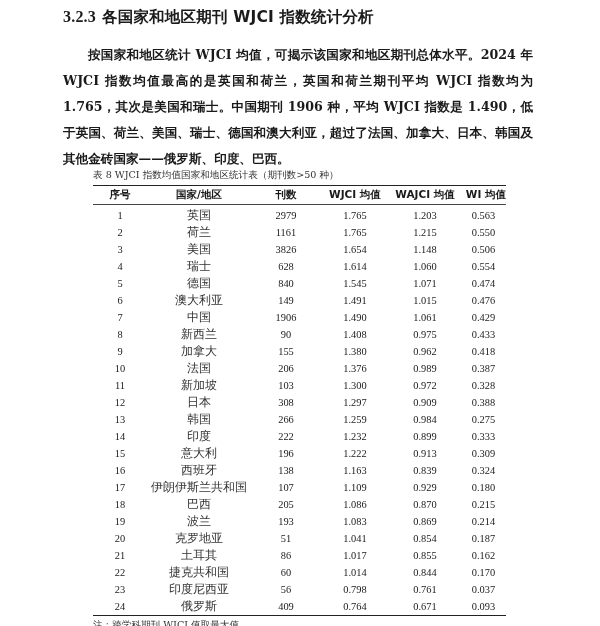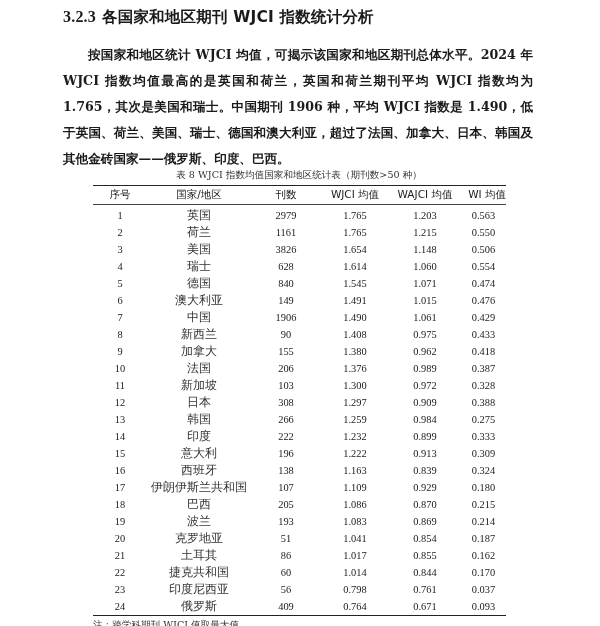--- a/index.html
+++ b/index.html
@@ -3,24 +3,24 @@
 <meta charset="utf-8">
 <style>
   html, body { margin:0; padding:0; background:#ffffff; }
   body { width:600px; height:626px; position:relative; overflow:hidden; color:#1a1a1a;
          font-family:"DejaVu Serif", "Liberation Serif", serif; }
   .heading { position:absolute; left:63px; top:7px; font-size:15.5px; font-weight:bold;
              font-family:"DejaVu Sans", "Liberation Sans", sans-serif; letter-spacing:0.2px; white-space:nowrap; }
   .heading .num { margin-right:6px; font-family:"Liberation Serif", serif; font-size:16px; }
   .para { position:absolute; left:63px; top:42px; width:470px; font-size:12.6px; line-height:26px;
           text-align:justify; text-indent:25px;font-weight:bold; }
-  .caption { position:absolute; left:93px; top:169px; width:412px; text-align:center; font-size:9.6px; color:#333; white-space:nowrap; }
+  .caption { position:absolute; left:93px; top:169px; width:412px; font-size:9.6px; color:#333; white-space:nowrap; }
   table.data { position:absolute; left:93px; top:185px; width:413px; border-collapse:collapse;
                border-top:1.6px solid #222; border-bottom:1.6px solid #222; font-size:10px; }
-  table.data th { font-weight:normal; font-size:10.5px; height:18px; padding:0;
+  table.data th { font-weight:bold; font-size:10.5px; height:18px; padding:0;
                   border-bottom:1px solid #444; font-family:"DejaVu Sans", "Liberation Sans", sans-serif; }
   table.data td { height:16.3px; padding:0; text-align:center; font-family:"Liberation Serif", serif; font-size:10.4px; }
   table.data td.cn { font-family:"DejaVu Serif", serif; font-size:12px; color:#333; }
   table.data tr:first-child td { padding-top:2px; }
   .c0 { width:54px; } .c1 { width:104px; } .c2 { width:70px; } .c3 { width:68px; } .c4 { width:72px; } .c5 { width:45px;text-align:right; }
   .note { position:absolute; left:93px; top:619px; font-size:9.6px; color:#333; white-space:nowrap; }
 </style>
 </head>
 <body>
 

